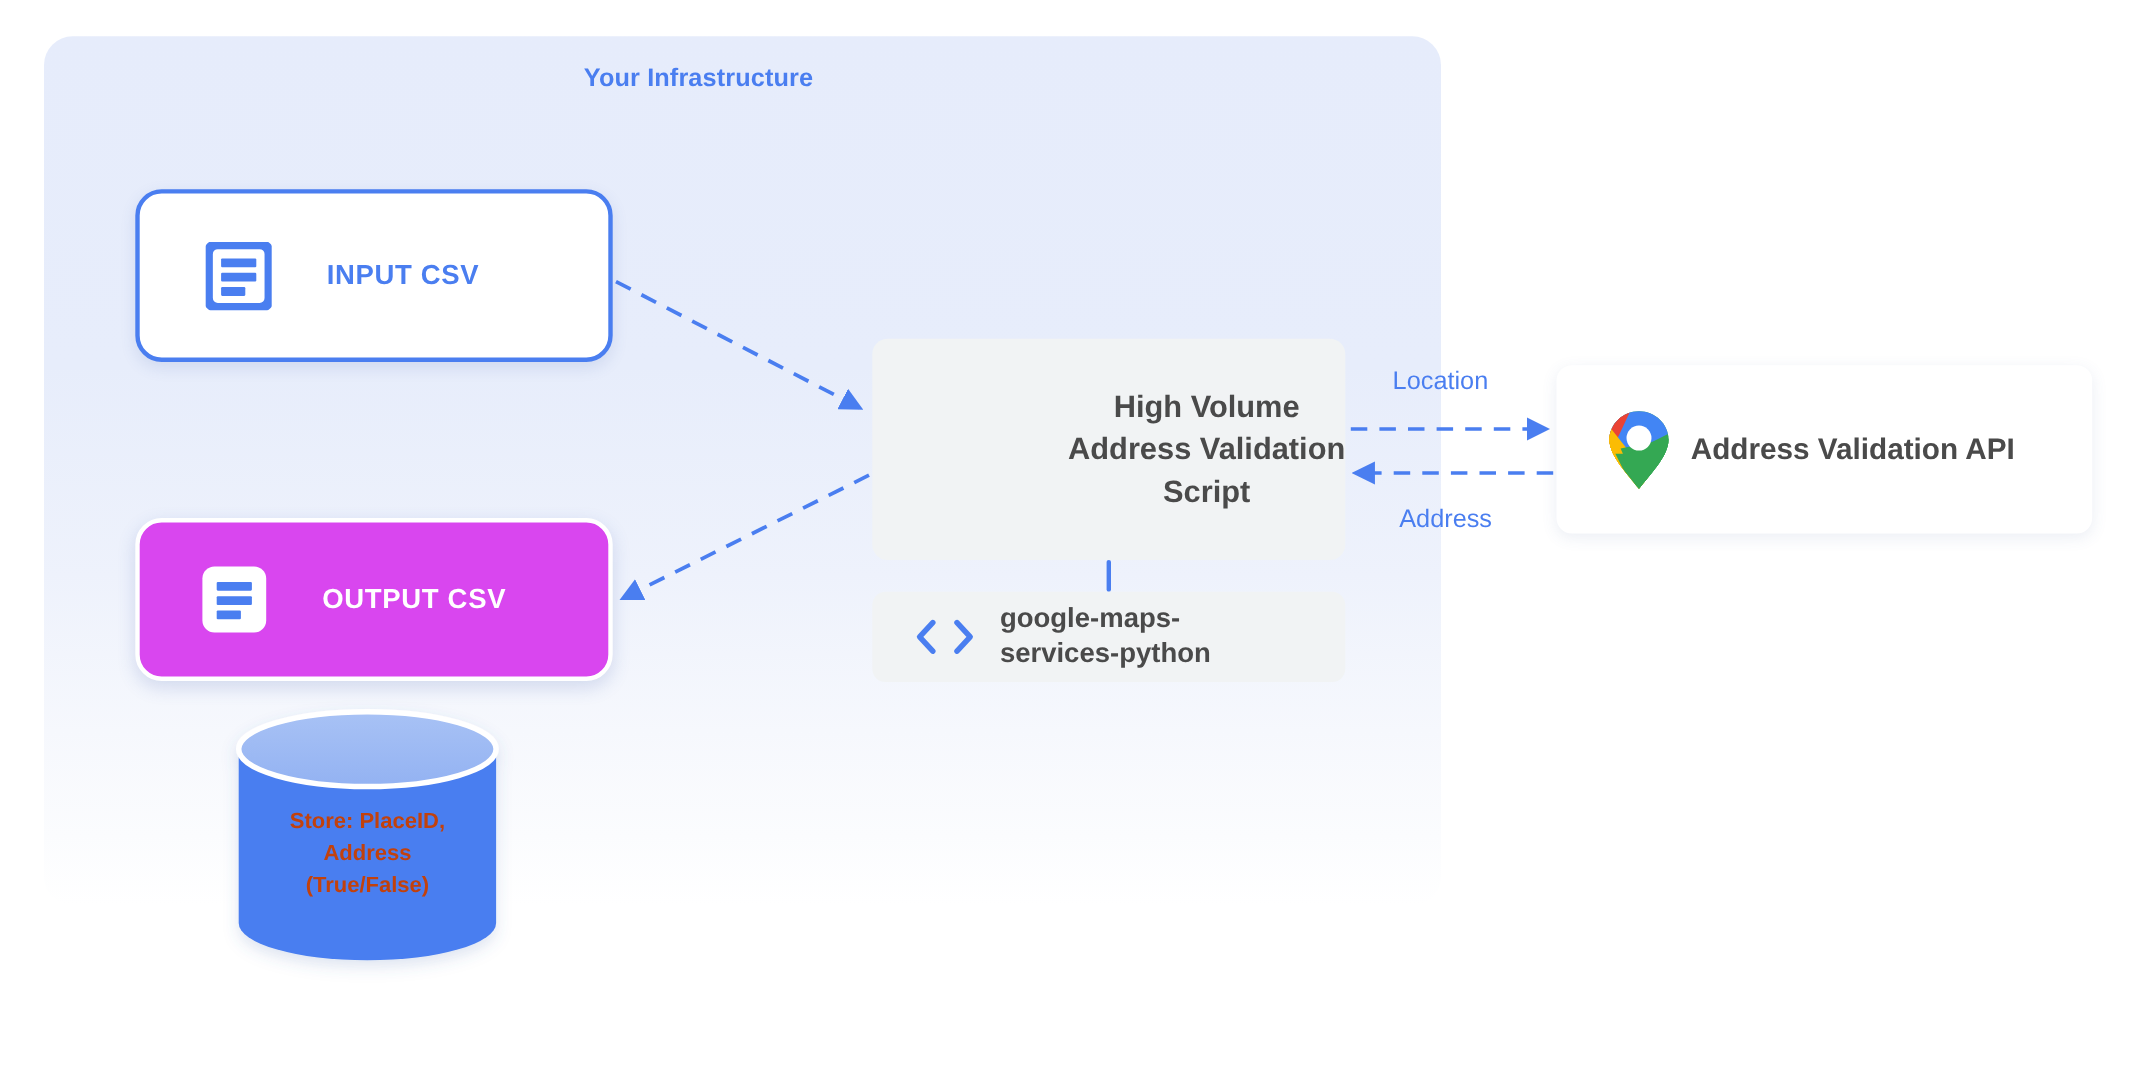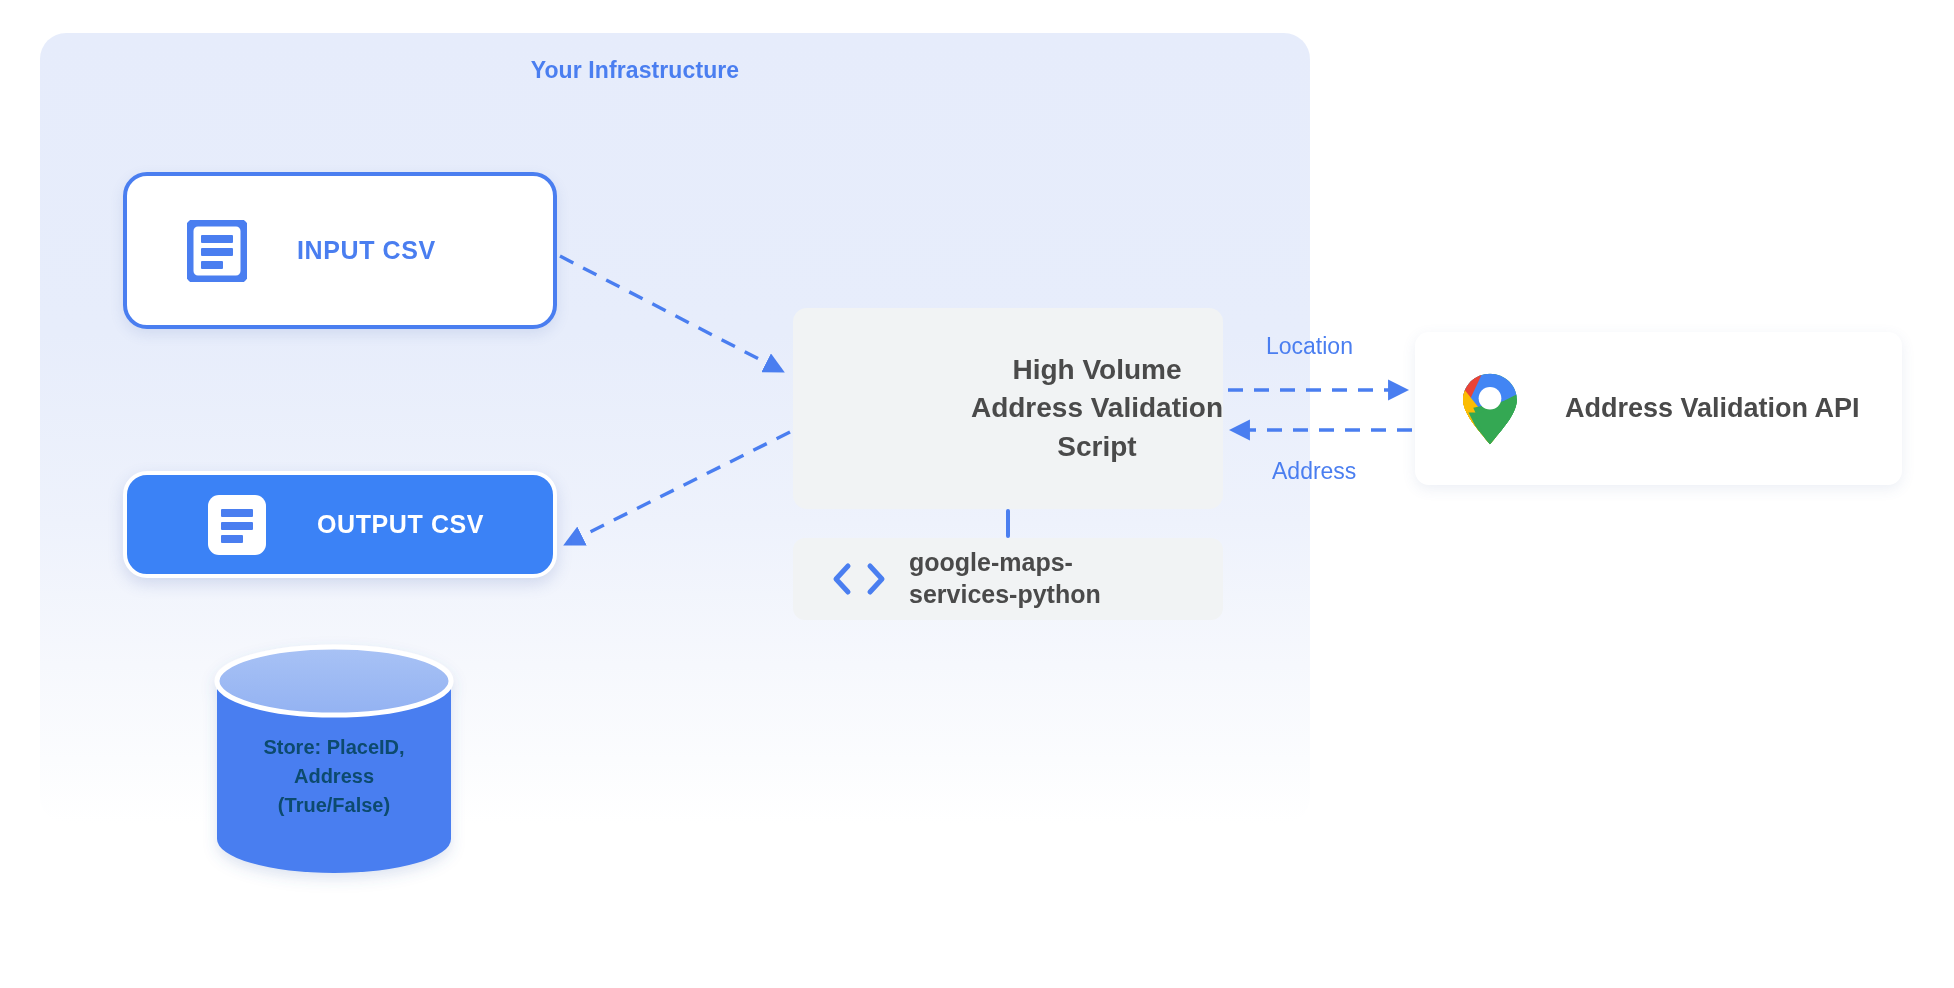--- a/index.html
+++ b/index.html
@@ -69,25 +69,25 @@
     background: #ffffff;
     border: 4px solid #4a7ef0;
     box-shadow: 0 5px 14px rgba(60, 90, 170, .13);
     padding-left: 60px;
   }
   
   .output-csv {
     left: 123px;
     top: 471px;
     width: 434px;
-    height: 107px;
-    background: #3b82f6;
+    height: 148px;
+    background: #d946ef;
     border: 4px solid #ffffff;
     box-shadow: 0 6px 16px rgba(60, 90, 170, .18);
-    padding-left: 80px;
+    padding-left: 56px;
   }
 
   .node-label {
     font-size: 25px;
     font-weight: bold;
     letter-spacing: .6px;
     margin-left: 50px;
     white-space: nowrap;
   }
   .input-csv .node-label { color: #4a7ef0; }
@@ -164,21 +164,21 @@
     border-radius: 14px;
     background: #ffffff;
     box-shadow: 0 4px 14px rgba(70, 95, 160, .10);
     display: flex;
     align-items: center;
     padding-left: 46px;
     box-sizing: border-box;
   }
   .maps-pin { width: 58px; height: 74px; flex: none; }
   .api-label {
-    margin-left: 46px;
+    margin-left: 18px;
     font-size: 27px;
     font-weight: bold;
     color: #4a4a4a;
     white-space: nowrap;
   }
 
   
   .db {
     position: absolute;
     left: 213px;
@@ -188,21 +188,21 @@
   }
   .db svg { display: block; overflow: visible; }
   .db-text {
     position: absolute;
     left: 0;
     top: 88px;
     width: 242px;
     text-align: center;
     font-size: 20px;
     font-weight: bold;
-    color: #0c4a6e;
+    color: #c2410c;
     line-height: 1.45;
     white-space: pre-line;
     pointer-events: none;
   }
 
   
   .edge-label {
     position: absolute;
     font-size: 23px;
     color: #4a7ef0;

